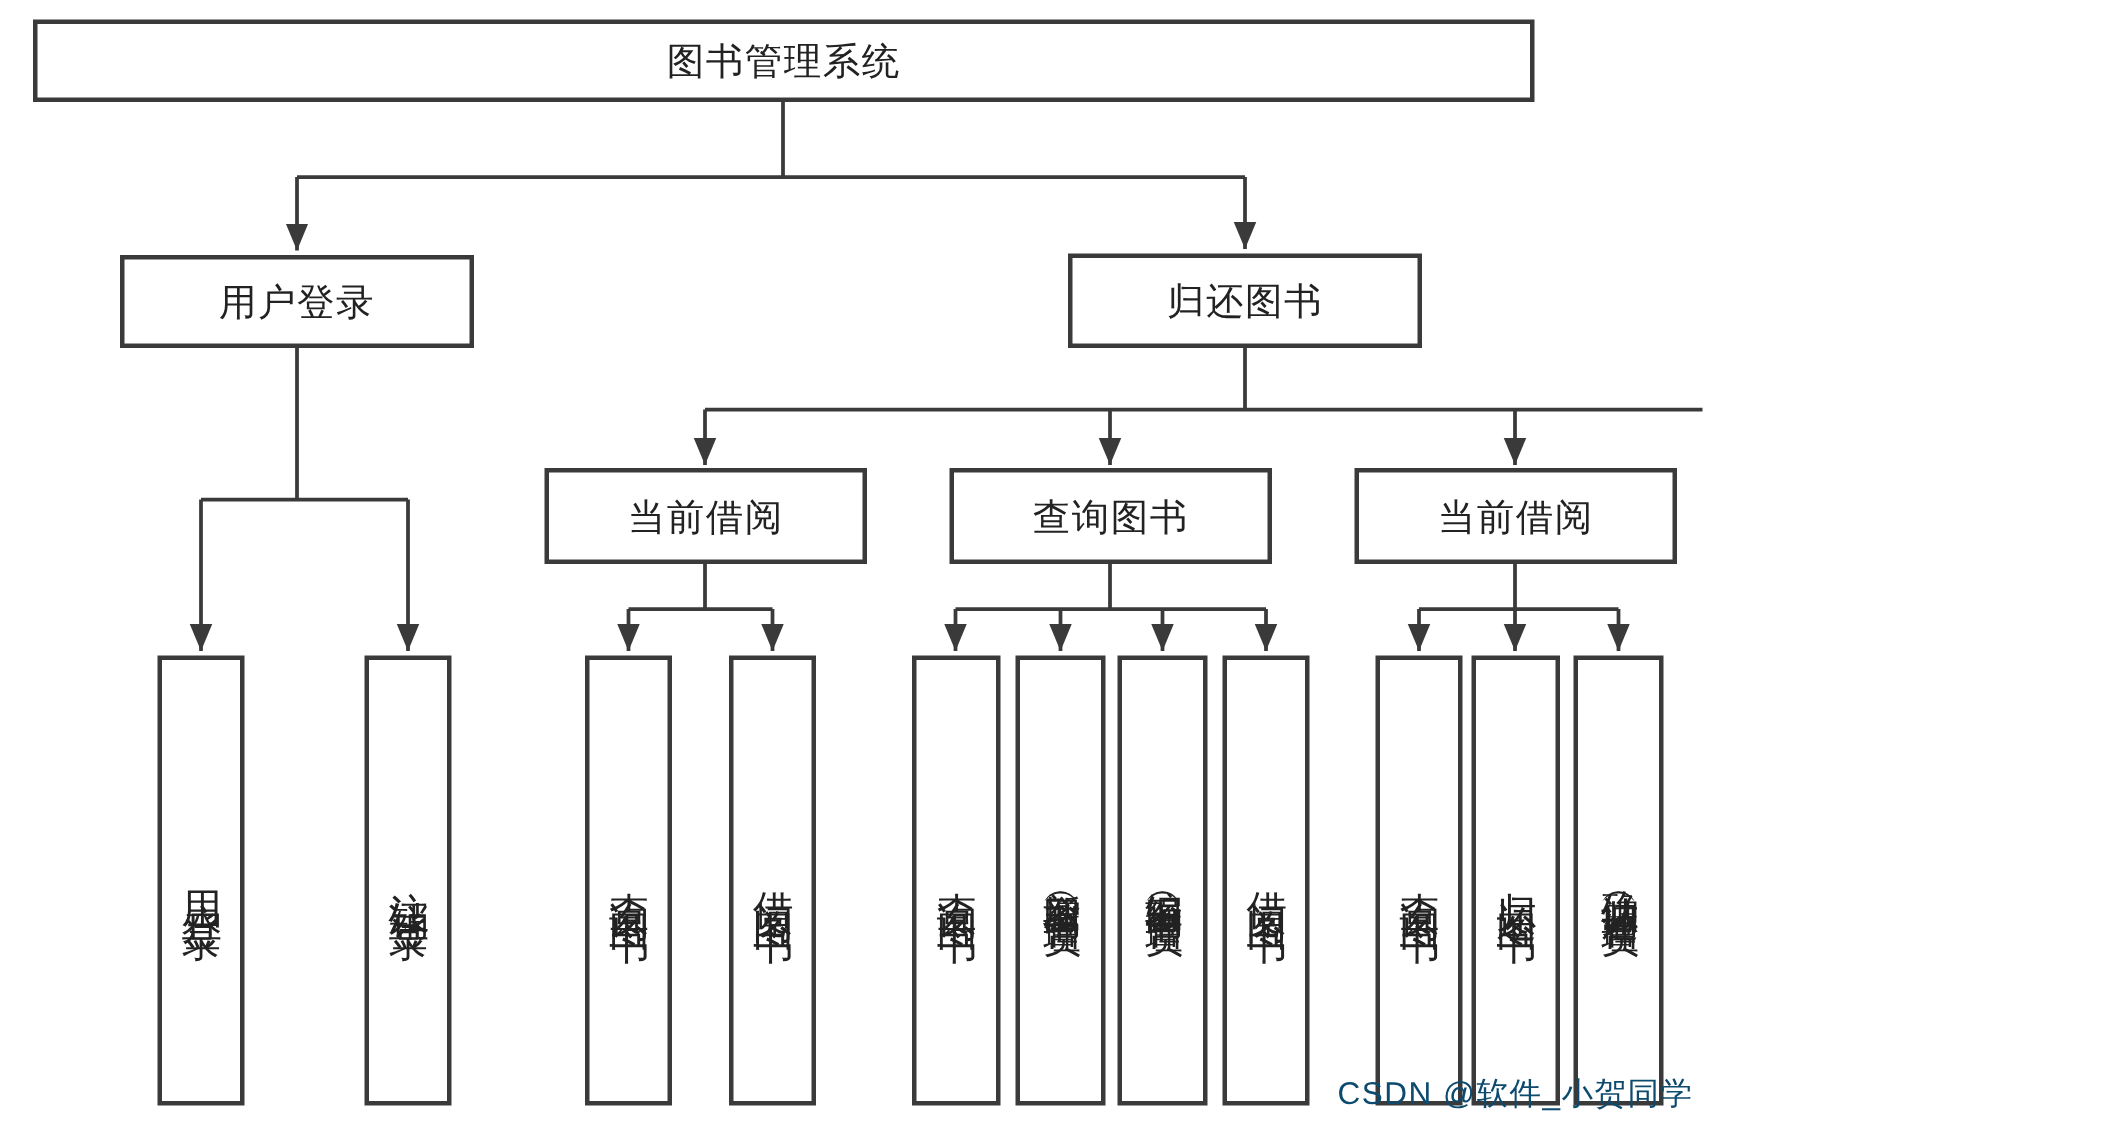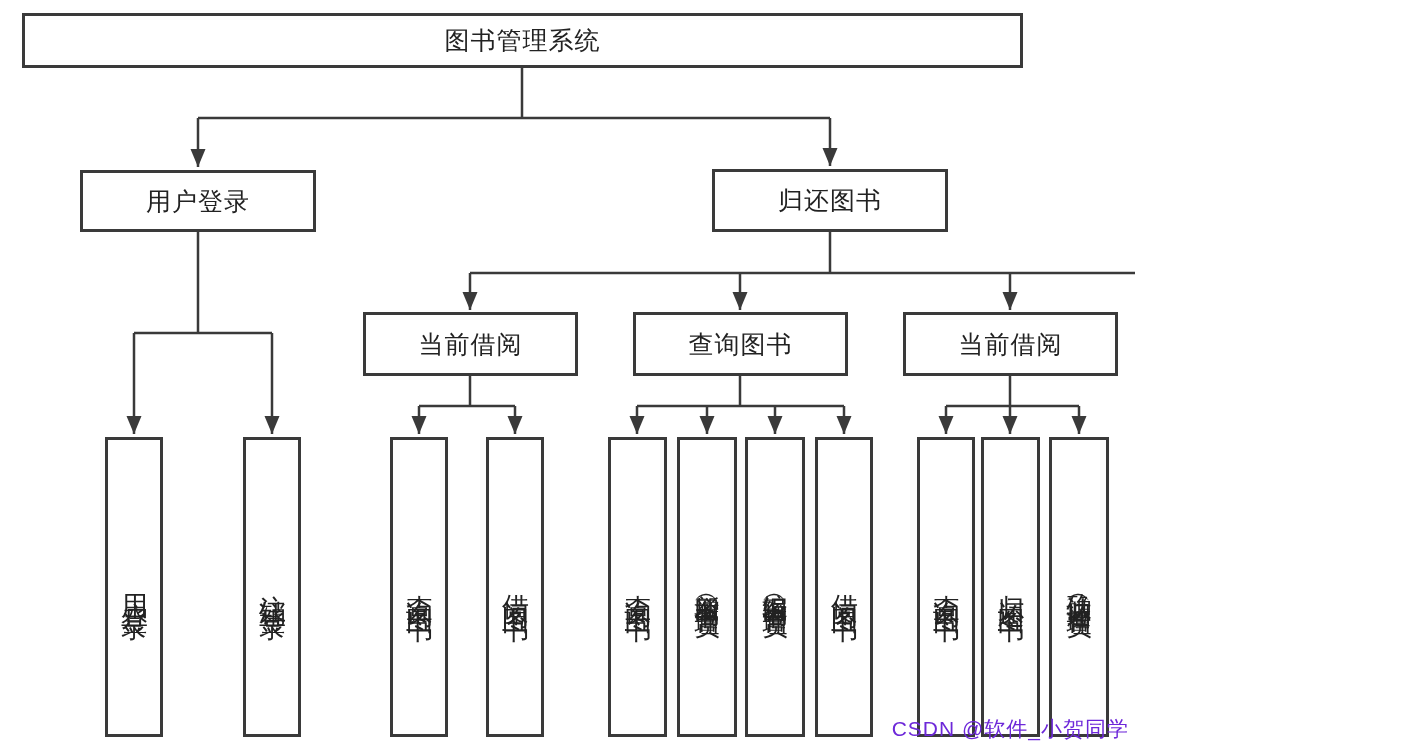--- a/index.html
+++ b/index.html
@@ -42,21 +42,21 @@
     font-size: 27px;
     letter-spacing: 7px;
     line-height: 1;
   }
   .vbox span { display: inline-block; }
   .watermark {
     position: absolute;
     right: 6px;
     bottom: 4px;
     font-size: 21px;
-    color: #6d28d9;
+    color: #0c4a6e;
     letter-spacing: 1px;
     z-index: 5;
     white-space: nowrap;
   }
 </style>
 </head>
 <body>
 
 <div class="canvas">
 

